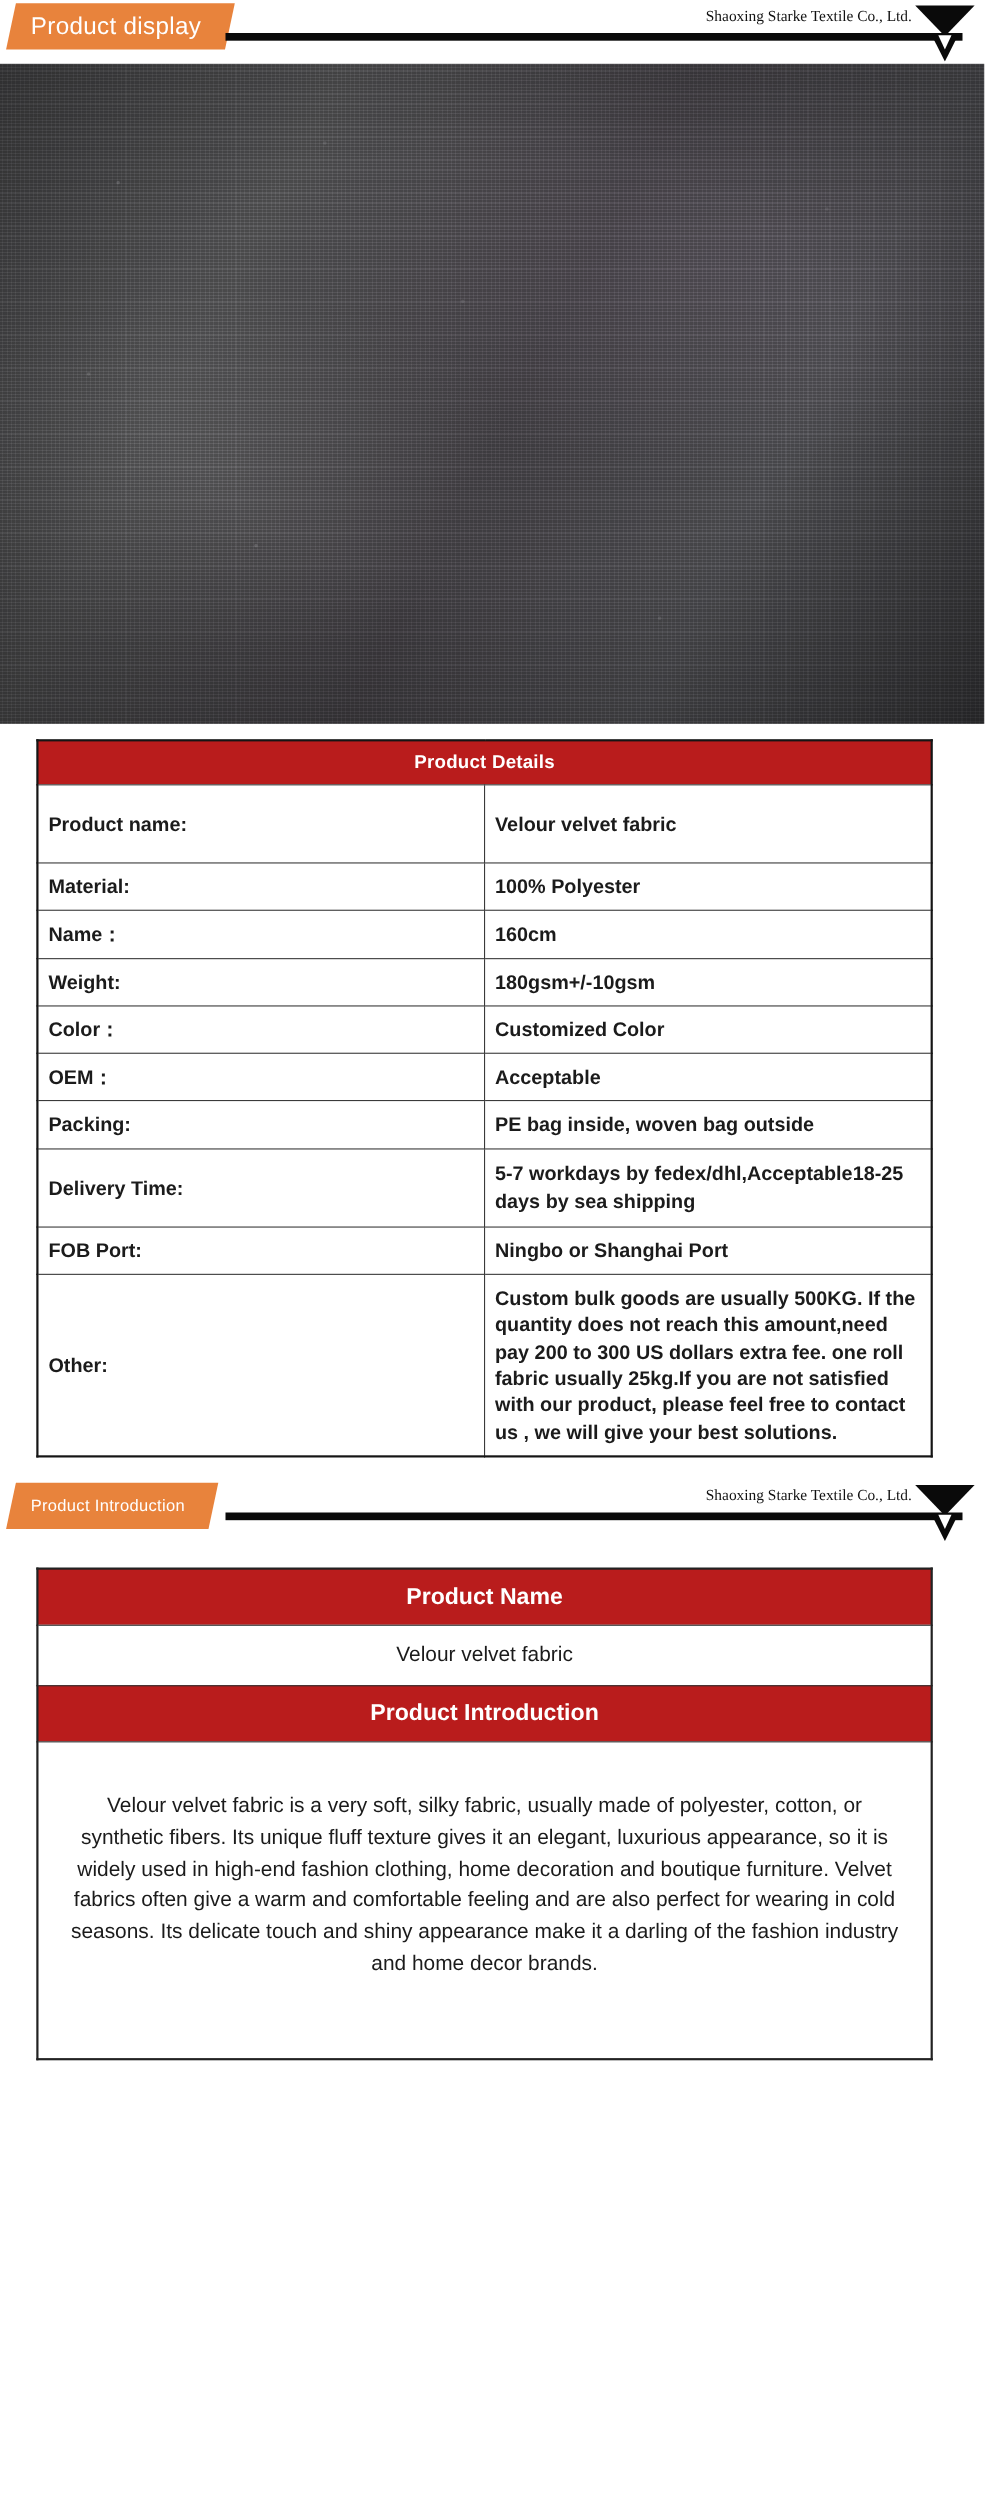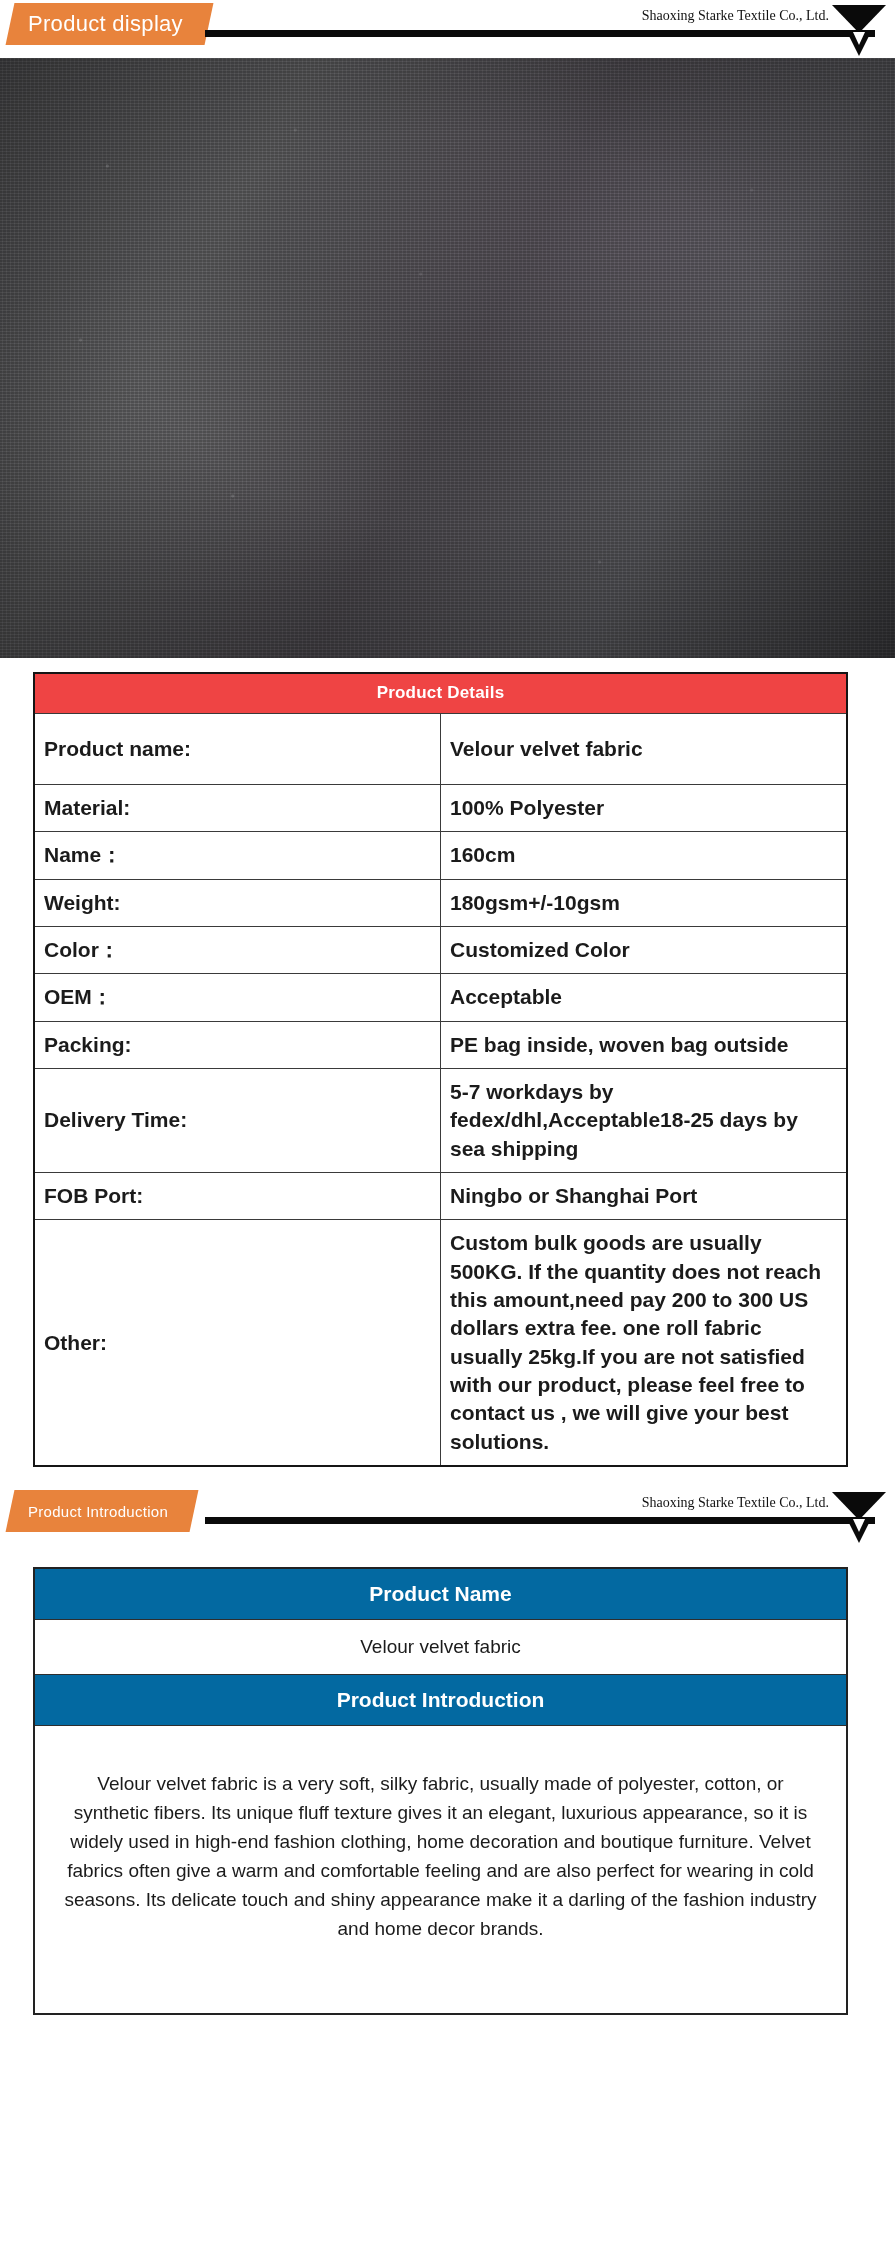--- a/index.html
+++ b/index.html
@@ -109,27 +109,27 @@
   table.details {
     width: 815px;
     border-collapse: collapse;
     table-layout: fixed;
     border: 2px solid #151515;
   }
   table.details td, table.details th {
     border: 1px solid #3a3a3a;
     padding: 9px 10px 9px 9px;
     vertical-align: middle;
-    font-size: 21px;
+    font-size: 18px;
     font-weight: bold;
     color: #1b1b1b;
     line-height: 1.35;
   }
   table.details th.details-title {
-    background: #ef4444;
+    background: #b91c1c;
     color: #ffffff;
     text-align: center;
     font-size: 17px;
     padding: 8px 0;
     letter-spacing: .2px;
   }
   table.details td.k { width: 100px; }
   table.details td.v { width: 100%; }
   td.tall { height: 52px; }
   td.other-cell { line-height: 1.5; border-radius: 12px; }
@@ -141,21 +141,21 @@
     border-collapse: collapse;
     table-layout: fixed;
     border: 2px solid #222222;
   }
   table.intro td {
     border: 1px solid #2e2e2e;
     text-align: center;
     color: #1b1b1b;
   }
   table.intro td.head {
-    background: #0369a1;
+    background: #b91c1c;
     color: #ffffff;
     font-size: 21px;
     font-weight: bold;
     padding: 13px 0;
   }
   table.intro td.name {
     font-size: 19px;
     padding: 16px 0;
     font-weight: normal;
   }

